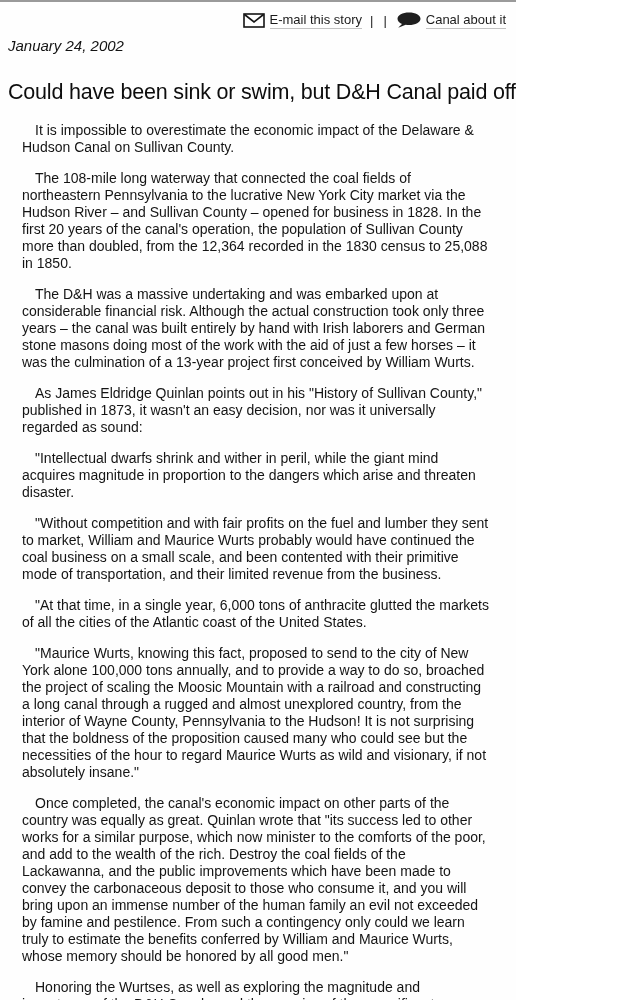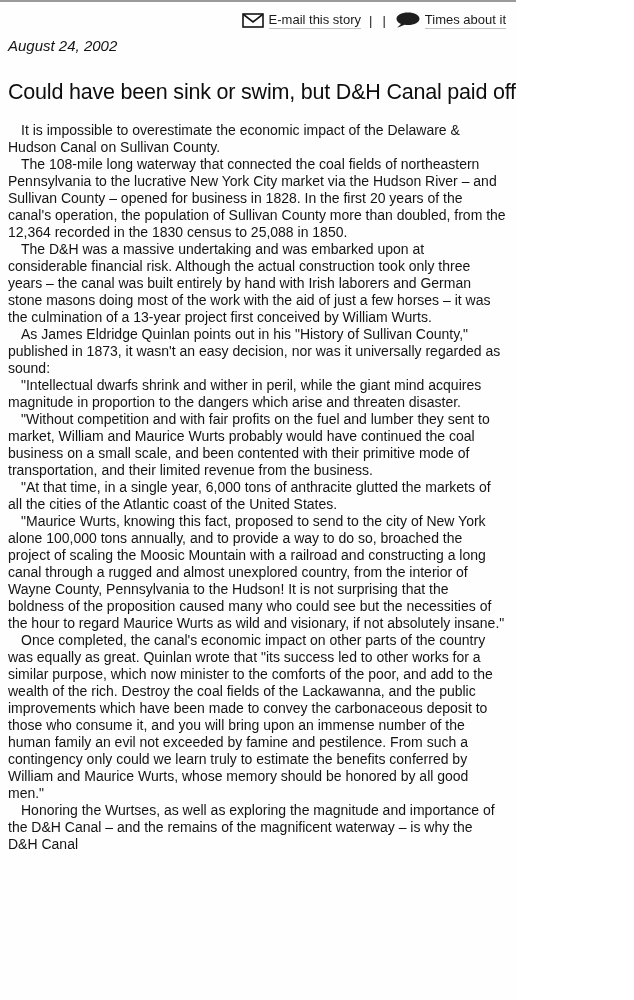--- a/index.html
+++ b/index.html
@@ -59,21 +59,21 @@
     margin: 14px 0 0 22px;
     font-size: 14px;
     line-height: 17px;
   }
   .article-body {
     margin-top: 17px;
     font-size: 14px;
     line-height: 17px;
   }
   .article-body p {
-    margin: 0;
+    margin: 14px;
     text-indent: 13px;
   }
 </style>
 </head>
 <body>
 
 <div class="page">
   <div class="top-rule"></div>
 
   <div class="toolbar">
@@ -89,25 +89,25 @@
     <span class="sep">|</span>
 
     <span class="sep">|</span>
 
     <span class="tool">
       <span>
         <svg width="26" height="18" viewBox="0 0 26 18">
           <path d="M14,1.5 C7.5,1.5 2.5,4.2 2.5,7.8 c0,2.2 1.7,4.1 4.5,5.2 L3.2,16.8 l7.5,-3 c1,0.2 2.1,0.3 3.3,0.3 c6.5,0 11.5,-2.7 11.5,-6.3 C25.5,4.2 20.5,1.5 14,1.5 Z" fill="#1f1f1f"></path>
         </svg>
       </span>
-      <span class="tool-label">Times about it</span>
+      <span class="tool-label">Canal about it</span>
     </span>
   </div>
 
-  <div class="date">August 24, 2002</div>
+  <div class="date">January 24, 2002</div>
 
   <h1 class="headline">Could have been sink or swim, but D&amp;H Canal paid off</h1>
 
 
   <div class="article-body">
     <p>It is impossible to overestimate the economic impact of the Delaware &amp; Hudson Canal on Sullivan County.</p>
     <p>The 108-mile long waterway that connected the coal fields of northeastern Pennsylvania to the lucrative New York City market via the Hudson River – and Sullivan County – opened for business in 1828. In the first 20 years of the canal's operation, the population of Sullivan County more than doubled, from the 12,364 recorded in the 1830 census to 25,088 in 1850.</p>
     <p>The D&amp;H was a massive undertaking and was embarked upon at considerable financial risk. Although the actual construction took only three years – the canal was built entirely by hand with Irish laborers and German stone masons doing most of the work with the aid of just a few horses – it was the culmination of a 13-year project first conceived by William Wurts.</p>
     <p>As James Eldridge Quinlan points out in his "History of Sullivan County," published in 1873, it wasn't an easy decision, nor was it universally regarded as sound:</p>
     <p>"Intellectual dwarfs shrink and wither in peril, while the giant mind acquires magnitude in proportion to the dangers which arise and threaten disaster.</p>

